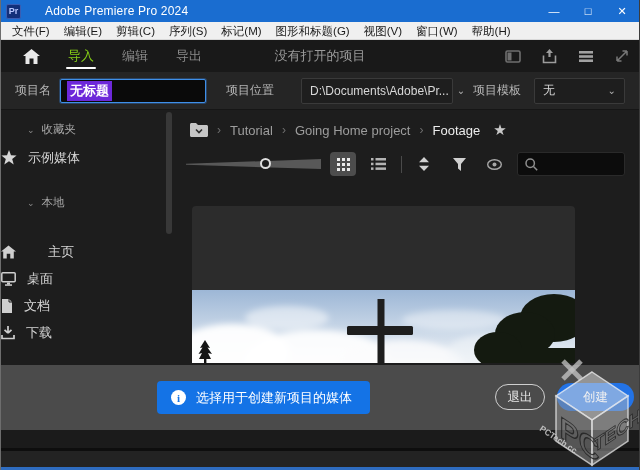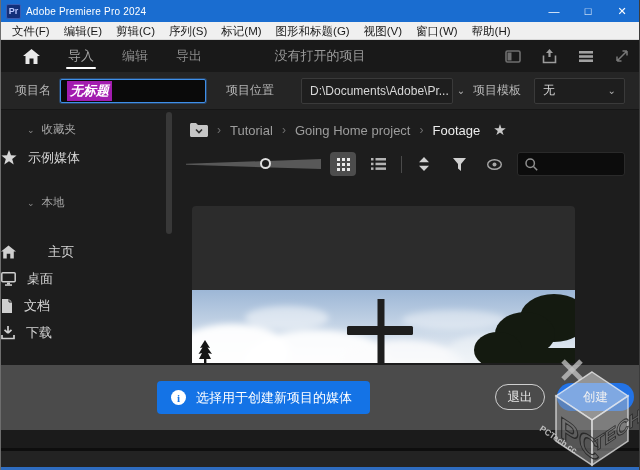--- a/index.html
+++ b/index.html
@@ -6,47 +6,47 @@
   html,body { background:#000; }
   body { font-family:"Liberation Sans","DejaVu Sans",sans-serif; }
   .window { position:relative; width:640px; height:470px; overflow:hidden; background:#1d1d1d;
             border-left:1px solid #6d6d6d; border-right:1px solid #3c3c3c; }
 
   
   .titlebar { position:absolute; top:0; left:0; right:0; height:22px; background:#1a6dd0;
               display:flex; align-items:center; padding-left:5px; color:#fff; }
   .pr-badge { width:15px; height:15px; background:#12307a; border:1px solid #3a5db3; border-radius:2px;
               color:#b9c8ff; font-size:9px; font-weight:bold; display:flex; align-items:center; justify-content:center; }
-  .win-title { font-size:10px; margin-left:5px; letter-spacing:.2px; }
+  .win-title { font-size:12px; margin-left:24px; letter-spacing:.2px; }
   .win-controls { position:absolute; right:0; top:0; height:22px; display:flex; }
   .win-btn { width:34px; height:22px; display:flex; align-items:center; justify-content:center;
              color:#fff; font-size:11px; cursor:default; }
 
   
   .menubar { position:absolute; top:22px; left:0; right:0; height:18px; background:#f0f0f0;
              display:flex; align-items:center; padding-left:4px; border-bottom:1px solid #d9d9d9; }
   .menu-item { font-size:11.5px; color:#1a1a1a; padding:0 7px; line-height:18px; }
 
   
   .tabbar { position:absolute; top:40px; left:0; right:0; height:32px; background:#191919;
             display:flex; align-items:center; }
   .home-btn { margin-left:22px; display:flex; align-items:center; }
   .tab { font-size:13px; color:#8a8a8a; margin-left:28px; position:relative; line-height:30px; }
-  .tab.active { color:#a3a3a3; }
+  .tab.active { color:#84cc16; }
   .tab.active::after { content:""; position:absolute; left:-2px; right:-2px; bottom:2px; height:2px; background:#fff; border-radius:1px; }
   .tab-status { position:absolute; left:50%; transform:translateX(-50%); font-size:13px; color:#9b9b9b; }
   .tab-icons { position:absolute; right:10px; display:flex; align-items:center; gap:21px; }
 
   
   .projectbar { position:absolute; top:72px; left:0; right:0; height:38px; background:#252525;
                 display:flex; align-items:center; padding:0 14px; border-bottom:1px solid #161616; }
   .pb-label { font-size:12px; color:#b5b5b5; white-space:nowrap; }
   .name-input { width:146px; height:24px; margin-left:9px; background:#0a0a0a; border:1px solid #3f8fe8;
                 box-shadow:0 0 0 1px rgba(52,128,220,.35); border-radius:2px; display:flex; align-items:center; padding-left:6px; }
-  .name-input .sel { background:#a21caf; color:#fff; font-size:13px; font-weight:bold; padding:1px 3px;font-style:italic; }
+  .name-input .sel { background:#6d28d9; color:#fff; font-size:13px; font-weight:bold; padding:1px 3px; }
   .dropdown { height:26px; background:#1e1e1e; border:1px solid #3a3a3a; border-radius:2px;
               display:flex; align-items:center; justify-content:space-between; padding:0 8px; color:#d8d8d8; font-size:12px; }
   .dd-caret { color:#b0b0b0; font-size:10px; margin-left:8px; }
   .dd-location { width:152px; margin-left:27px; }
   .dd-template { flex:1; margin-left:13px; }
   .ml20 { margin-left:20px; }
 
   
   .body { position:absolute; top:110px; left:0; right:0; height:255px; background:#1d1d1d; display:flex; }
   .sidebar { position:relative; width:232px; height:100%; }

